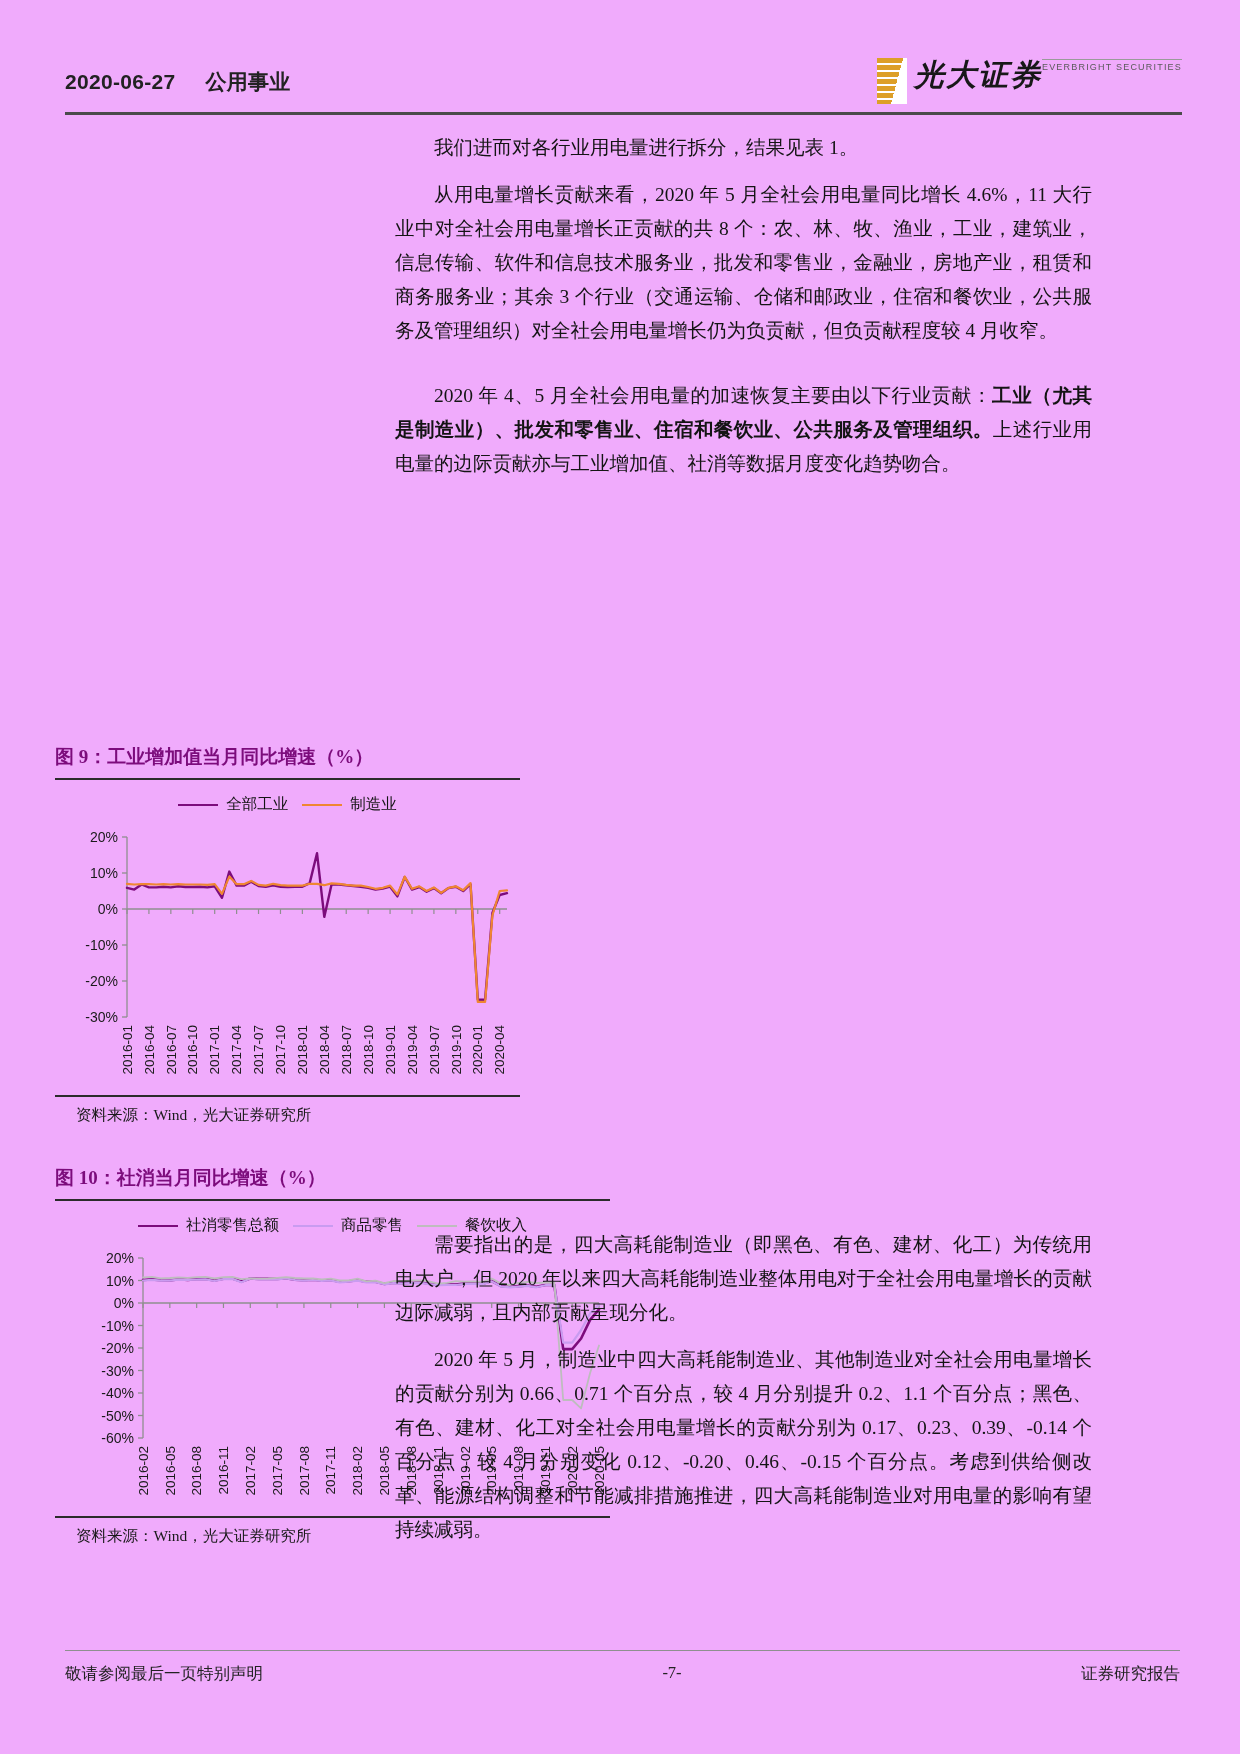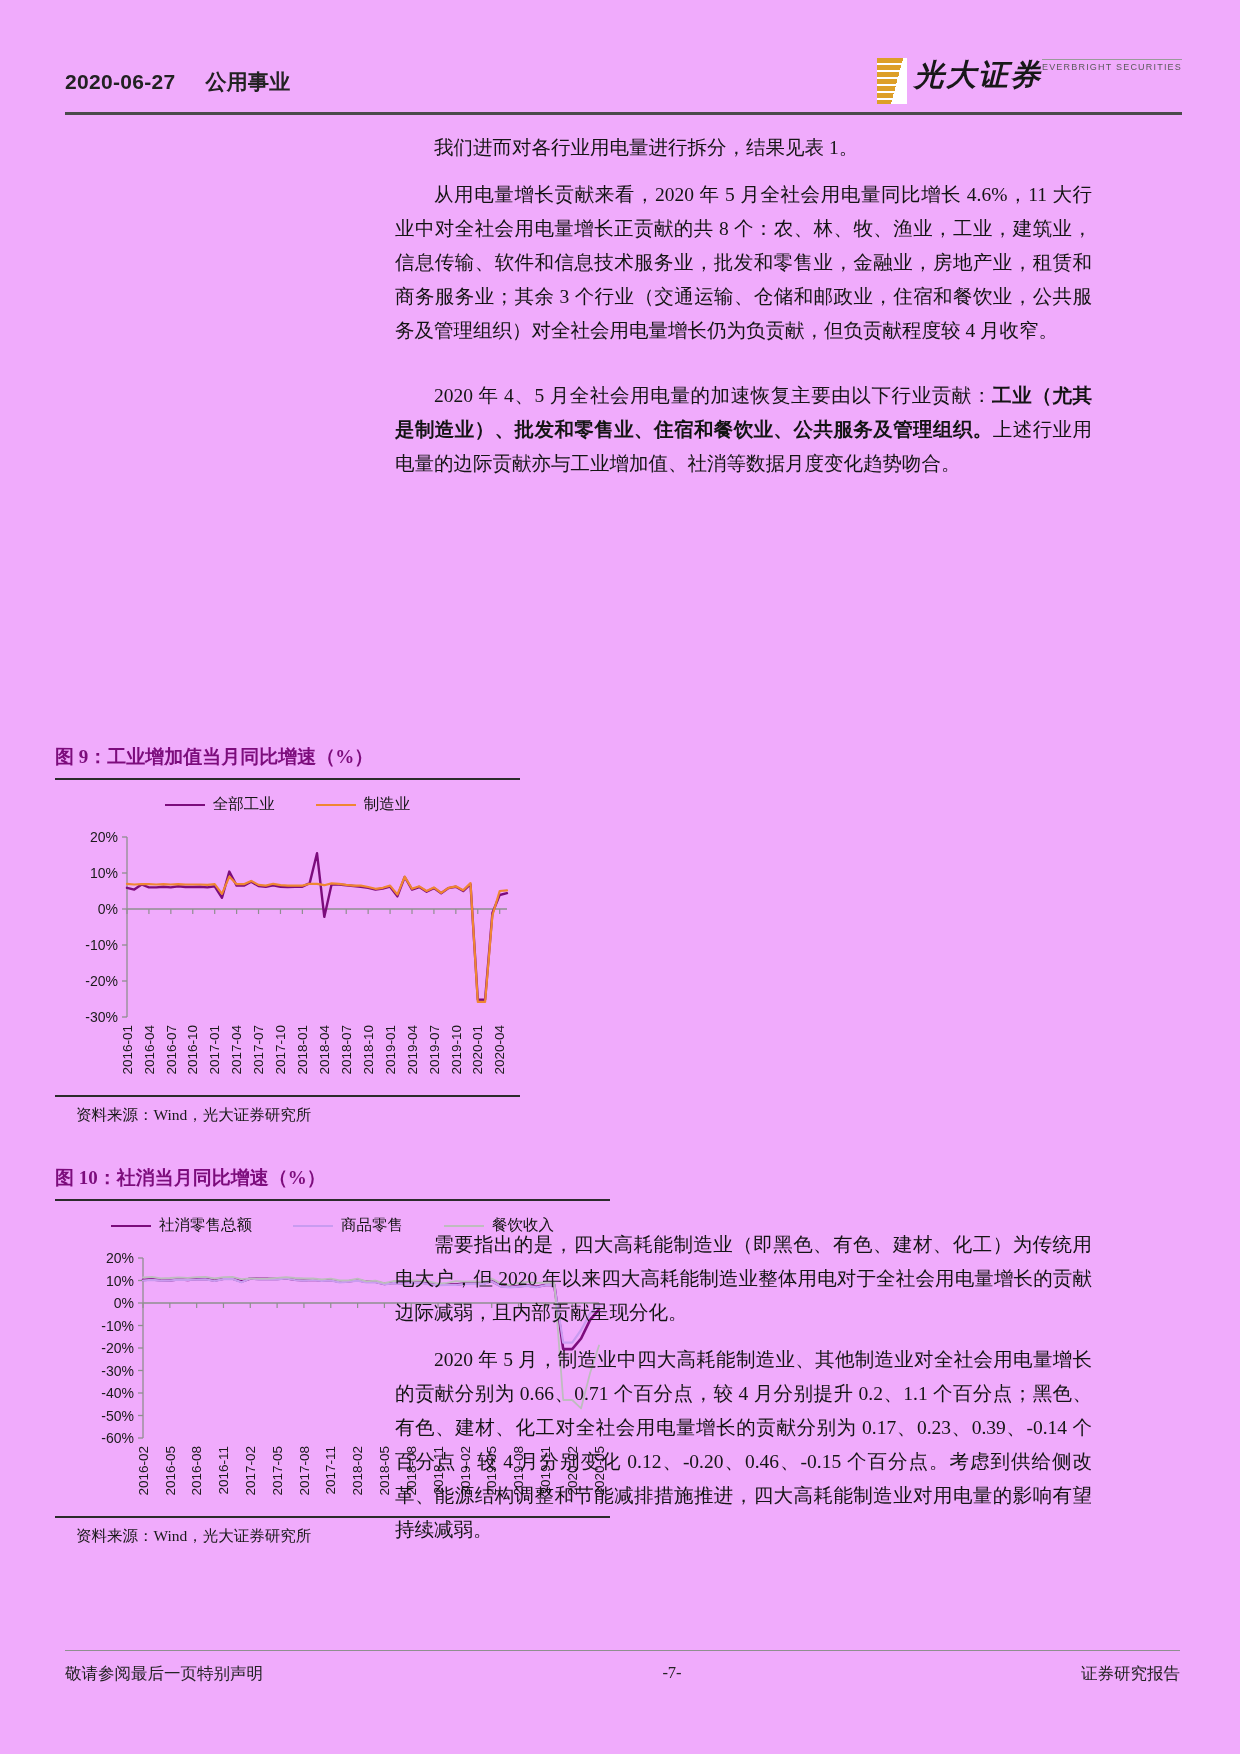--- a/index.html
+++ b/index.html
@@ -36,21 +36,21 @@
   .textblock p{ margin:0 0 13px 0; text-indent:2em; }
   .textblock p.p4{ margin-top:31px; }
   
   .figures{ position:absolute; top:745px; left:55px; width:1060px;
     display:flex; gap:40px;flex-direction:column; }
   .figure{ }
   .fig-w1{ width:465px; } .fig-w2{ width:555px; }
   .fig-title{ color:#7c0c7c; font-weight:700; font-size:19px; line-height:24px; }
   .fig-rule{ border-top:2px solid #2b2b2b; margin:9px 0 8px 0; }
   .fig-rule-bottom{ border-top:2px solid #2b2b2b; margin:2px 0 8px 0; }
-  .legend{ display:flex; justify-content:center; align-items:center; gap:41px;
+  .legend{ display:flex; justify-content:center; align-items:center; gap:14px;
     font-size:15.5px; margin:14px 0 4px 0; }
   .legend-item{ display:flex; align-items:center; }
   .legend-swatch{ display:inline-block; width:40px; height:0;
     border-top:3px solid #000; margin-right:8px; }
   .chart-svg text{ font-family:"Liberation Sans", sans-serif; }
   .fig-source{ font-size:15.5px; color:#1a1a1a;margin-left:21px; }
   
   .footer-rule{ position:absolute; top:1650px; left:65px; width:1115px;
     border-top:1.5px solid #8f8f8f; }
   .footer-row{ position:absolute; top:1663px; left:65px; width:1115px;

